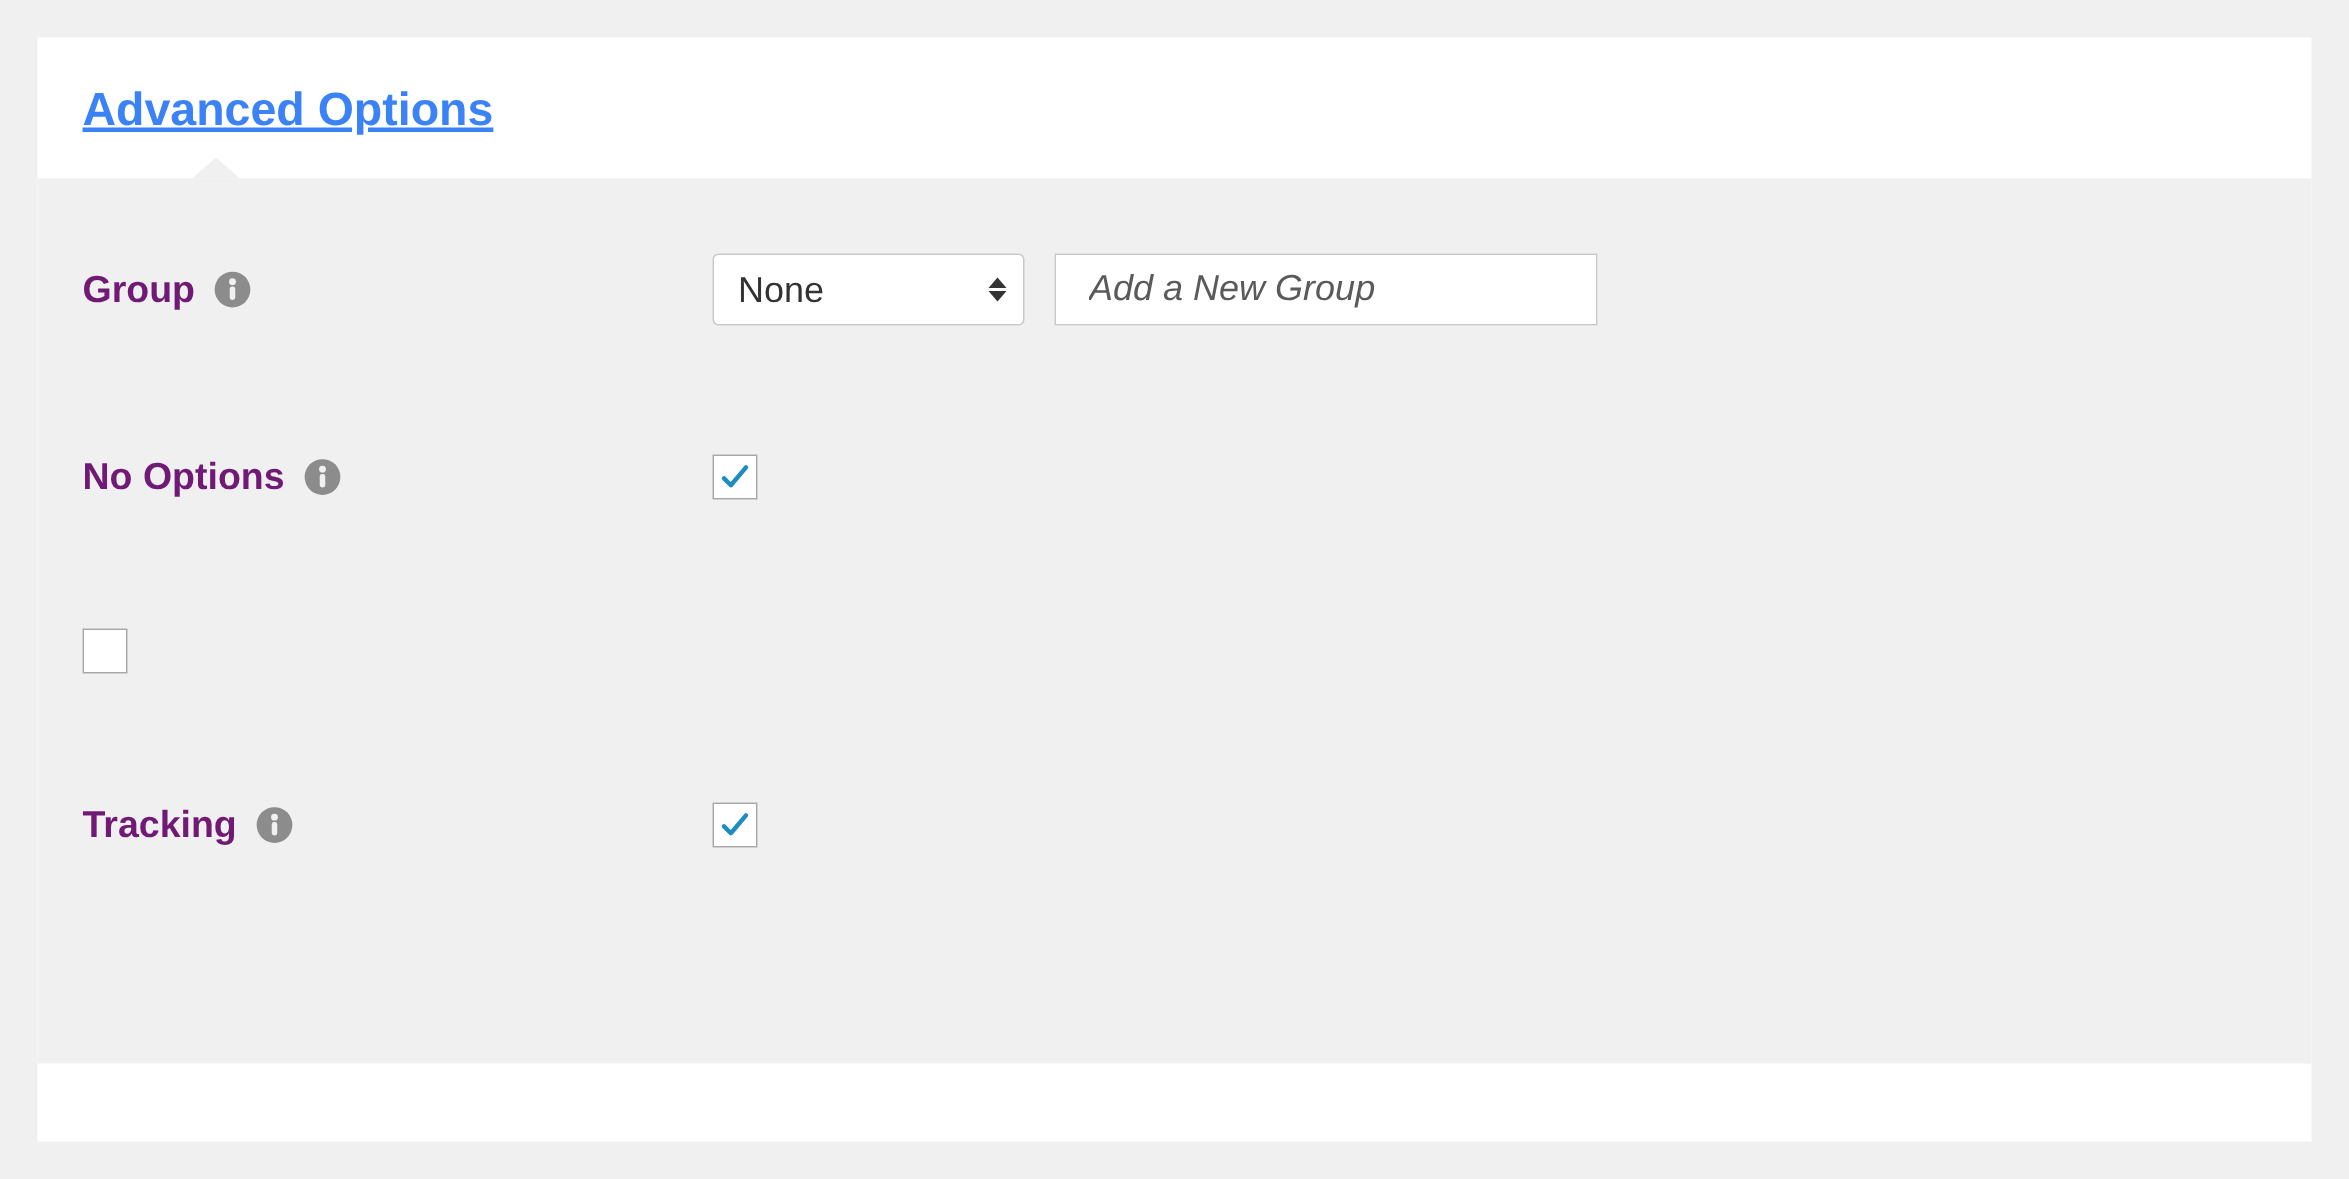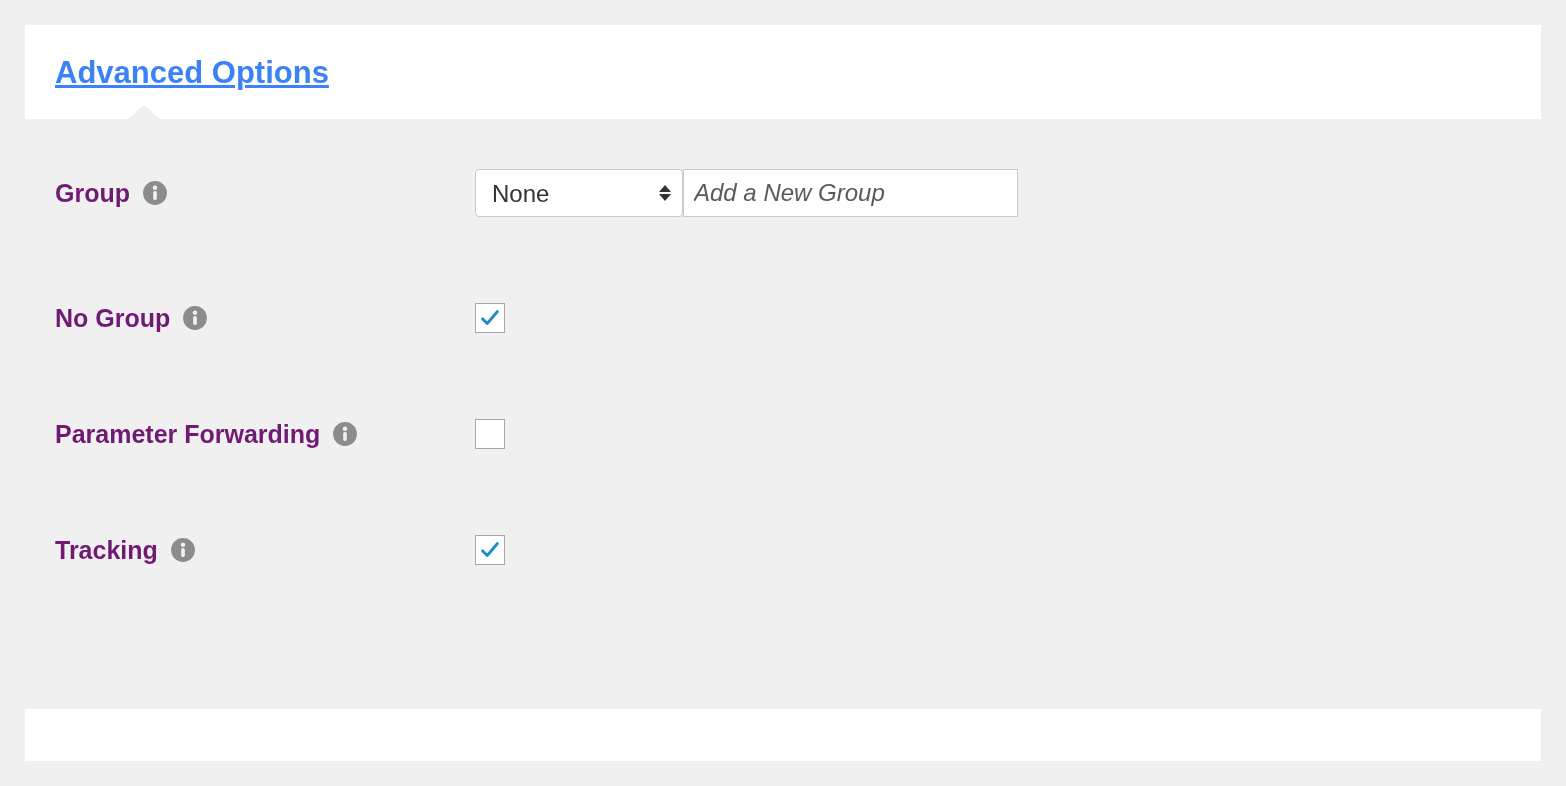--- a/index.html
+++ b/index.html
@@ -74,21 +74,21 @@
       width: 26px;
       height: 26px;
     }
     .info-icon svg {
       width: 26px;
       height: 26px;
     }
     .control-col {
       display: flex;
       align-items: center;
-      gap: 0;
+      gap: 20px;
     }
     .select-wrap {
       position: relative;
       display: inline-block;
     }
     .select {
       appearance: none;
       -webkit-appearance: none;
       background: #fff;
       border: 1px solid #c9c9c9;
@@ -124,23 +124,23 @@
       border-right: 6px solid transparent;
       border-top: 7px solid #333;
     }
     .text-input {
       background: #fff;
       border: 1px solid #c9c9c9;
       border-radius: 0;
       font-size: 24px;
       font-style: italic;
       color: #5a5a5a;
-      padding: 8px 10px;
+      padding: 8px 22px;
       height: 48px;
-      width: 335px;
+      width: 362px;
     }
     .text-input::placeholder {
       color: #5a5a5a;
       font-style: italic;
     }
     .checkbox-box {
       width: 30px;
       height: 30px;
       border: 1px solid #a7a7a7;
       background: #fff;
@@ -192,66 +192,56 @@
               <span class="up"></span>
               <span class="down"></span>
             </span>
           </div>
           <input type="text" class="text-input" placeholder="Add a New Group" style="">
         </div>
       </div>
 
       <div class="row">
         <div class="label-col">
-          <span class="label-text">No Group</span>
+          <span class="label-text">No Options</span>
           <span class="info-icon">
             <svg viewBox="0 0 24 24">
                 <circle cx="12" cy="12" r="11" fill="#8c8c8c"></circle>
                 <circle cx="12" cy="7.2" r="2.1" fill="#f0f0f0"></circle>
                 <rect x="10.3" y="10.2" width="3.4" height="8.2" rx="1.5" fill="#f0f0f0"></rect>
               </svg>
           </span>
         </div>
         <div class="control-col">
           <span class="checkbox-box">
             <svg viewBox="0 0 24 24">
                 <path class="checkmark-path" d="M4 13 L9 18 L20 5"></path>
               </svg>
           </span>
         </div>
       </div>
 
       <div class="row">
+        <div class="control-col">
+          <span class="checkbox-box"></span>
+        </div>
+      </div>
+
+      <div class="row">
         <div class="label-col">
-          <span class="label-text">Parameter Forwarding</span>
+          <span class="label-text">Tracking</span>
           <span class="info-icon">
             <svg viewBox="0 0 24 24">
                 <circle cx="12" cy="12" r="11" fill="#8c8c8c"></circle>
                 <circle cx="12" cy="7.2" r="2.1" fill="#f0f0f0"></circle>
                 <rect x="10.3" y="10.2" width="3.4" height="8.2" rx="1.5" fill="#f0f0f0"></rect>
               </svg>
           </span>
         </div>
         <div class="control-col">
-          <span class="checkbox-box"></span>
-        </div>
-      </div>
-
-      <div class="row">
-        <div class="label-col">
-          <span class="label-text">Tracking</span>
-          <span class="info-icon">
-            <svg viewBox="0 0 24 24">
-                <circle cx="12" cy="12" r="11" fill="#8c8c8c"></circle>
-                <circle cx="12" cy="7.2" r="2.1" fill="#f0f0f0"></circle>
-                <rect x="10.3" y="10.2" width="3.4" height="8.2" rx="1.5" fill="#f0f0f0"></rect>
-              </svg>
-          </span>
-        </div>
-        <div class="control-col">
           <span class="checkbox-box">
             <svg viewBox="0 0 24 24">
                 <path class="checkmark-path" d="M4 13 L9 18 L20 5"></path>
               </svg>
           </span>
         </div>
       </div>
 
     </div>
   </div>

